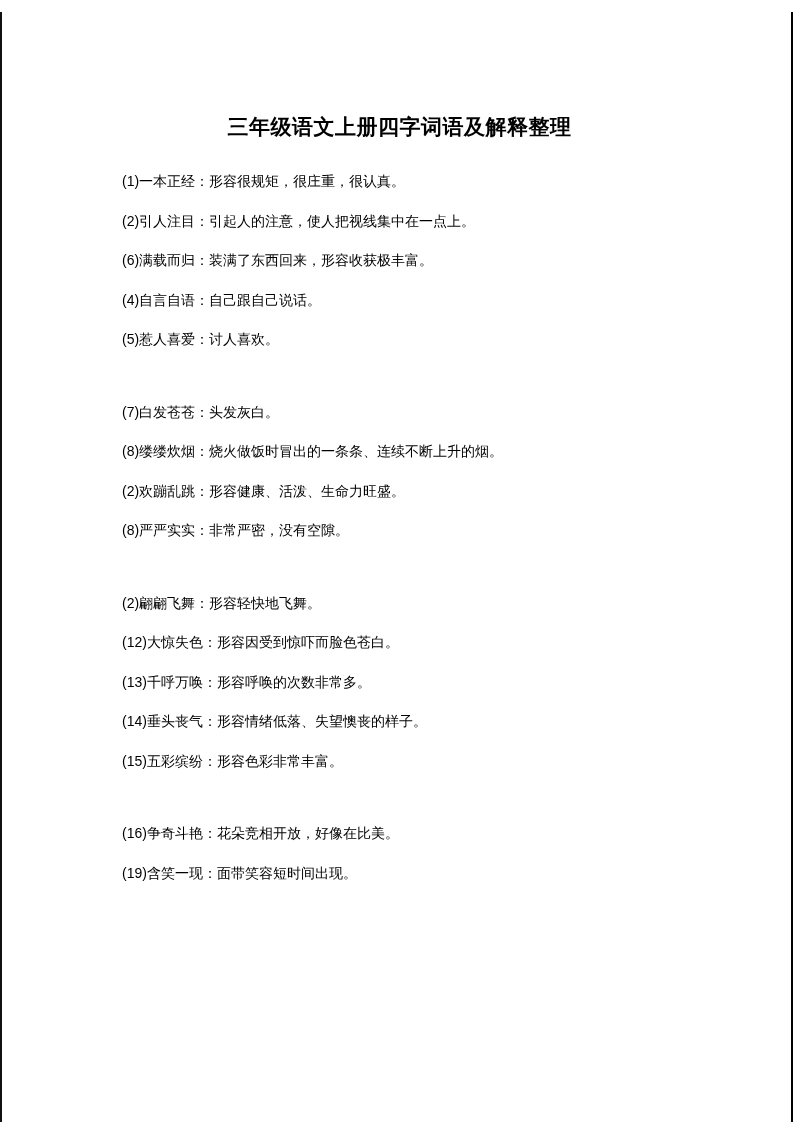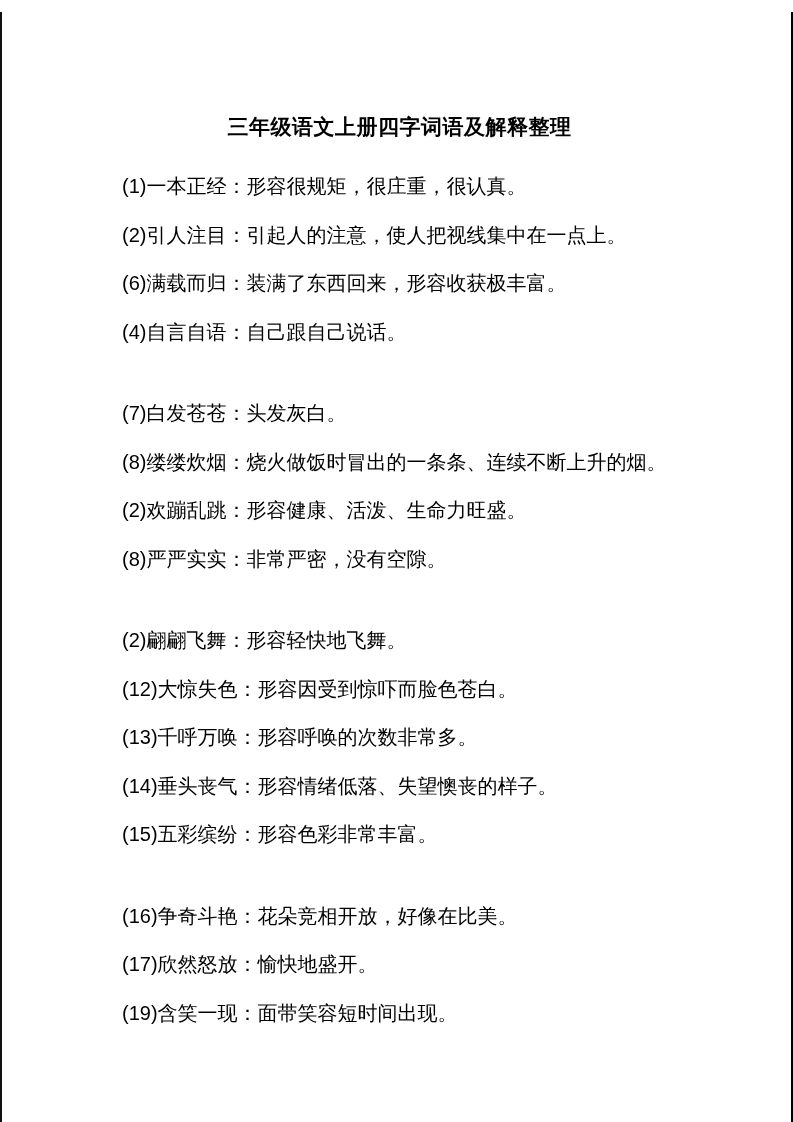--- a/index.html
+++ b/index.html
@@ -40,21 +40,21 @@
     text-align: center;
     font-size: 21px;
     font-weight: bold;
     letter-spacing: 0.5px;
     line-height: 1.4;
   }
   .entries {
     margin-top: 30px;
   }
   .entry {
-    font-size: 20px;
+    font-size: 14px;
     line-height: 1.5;
     margin-bottom: 18.5px;
     white-space: nowrap;
   }
   .group-gap {
     height: 33px;
   }
 </style>
 </head>
 <body>
@@ -64,20 +64,21 @@
 
     <div class="doc-title">三年级语文上册四字词语及解释整理</div>
 
     <div class="entries">
 
       <div class="group">
         <div class="entry">(1)一本正经：形容很规矩，很庄重，很认真。</div>
         <div class="entry">(2)引人注目：引起人的注意，使人把视线集中在一点上。</div>
         <div class="entry">(6)满载而归：装满了东西回来，形容收获极丰富。</div>
         <div class="entry">(4)自言自语：自己跟自己说话。</div>
+        <div class="entry">(5)惹人喜爱：讨人喜欢。</div>
       </div>
 
       <div class="group-gap"></div>
 
       <div class="group">
         <div class="entry">(7)白发苍苍：头发灰白。</div>
         <div class="entry">(8)缕缕炊烟：烧火做饭时冒出的一条条、连续不断上升的烟。</div>
         <div class="entry">(2)欢蹦乱跳：形容健康、活泼、生命力旺盛。</div>
         <div class="entry">(8)严严实实：非常严密，没有空隙。</div>
       </div>
@@ -89,19 +90,18 @@
         <div class="entry">(12)大惊失色：形容因受到惊吓而脸色苍白。</div>
         <div class="entry">(13)千呼万唤：形容呼唤的次数非常多。</div>
         <div class="entry">(14)垂头丧气：形容情绪低落、失望懊丧的样子。</div>
         <div class="entry">(15)五彩缤纷：形容色彩非常丰富。</div>
       </div>
 
       <div class="group-gap"></div>
 
       <div class="group">
         <div class="entry">(16)争奇斗艳：花朵竞相开放，好像在比美。</div>
-        <div class="entry">(17)欣然怒放：愉快地盛开。</div>
         <div class="entry">(19)含笑一现：面带笑容短时间出现。</div>
       </div>
 
     </div>
   </div>
 </div>
 
 </body></html>

